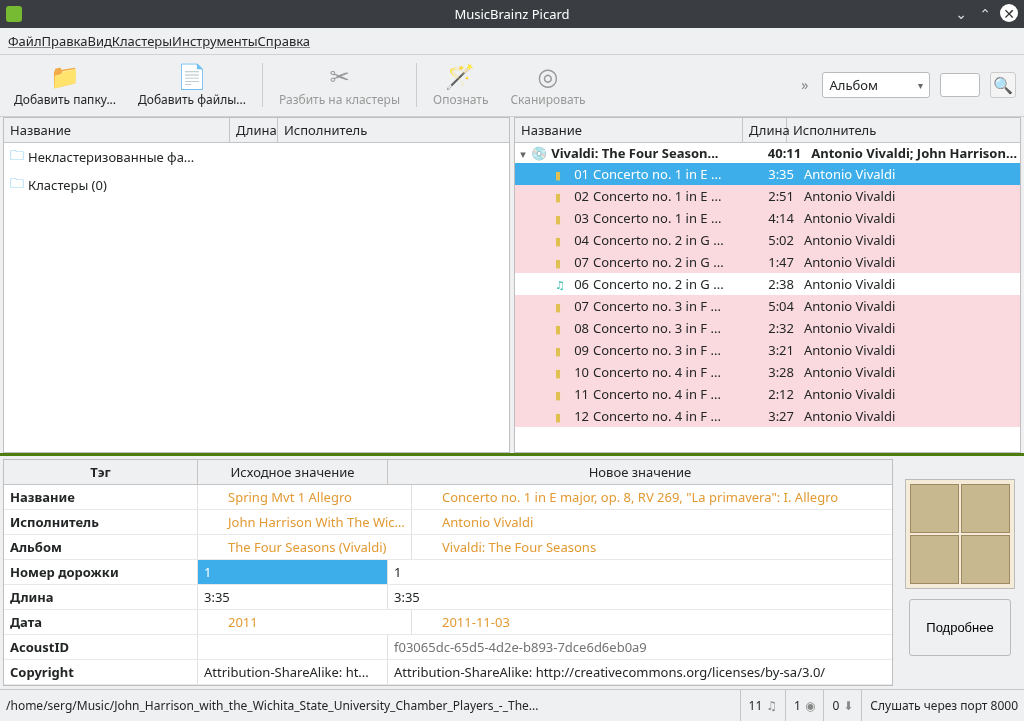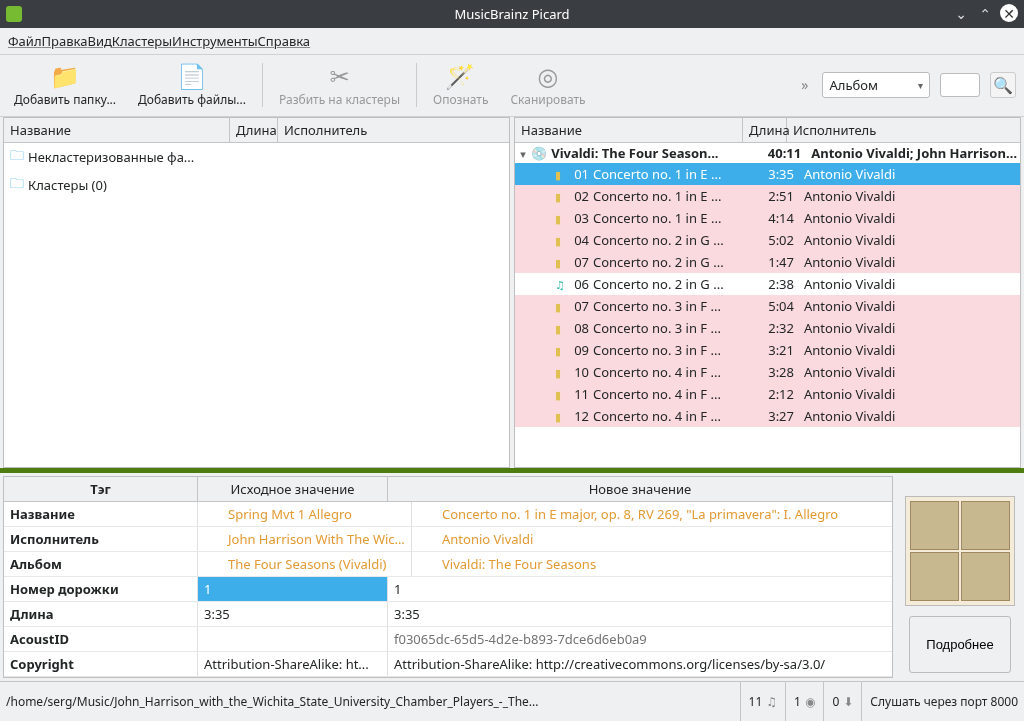--- a/index.html
+++ b/index.html
@@ -45,38 +45,38 @@
 .track-row .pad { width: 40px; }
 .track-row .note { width: 16px; font-size: 11px; color: #e0c050; }
 .track-row.unchanged .note { color: #2cb8a8; }
 .track-row .num { width: 22px; text-align: right; padding-right: 4px; }
 .track-row .title { flex: 1; overflow: hidden; white-space: nowrap; text-overflow: ellipsis; }
 .track-row .len { width: 44px; text-align: right; padding-right: 6px; }
 .track-row .art { width: 220px; overflow: hidden; white-space: nowrap; padding-left: 4px; }
 .album-row .aname { width: 212px; overflow: hidden; white-space: nowrap; text-overflow: ellipsis; padding-right: 4px; }
 .album-row .alen { width: 44px; text-align: right; padding-right: 6px; }
 .album-row .aart { flex: 1; overflow: hidden; white-space: nowrap; text-overflow: ellipsis; padding-left: 4px; }
-.bottom { display: flex; gap: 6px; padding: 3px; border-top: 5px solid #4d7c0f; }
+.bottom { display: flex; gap: 6px; padding: 3px; border-top: 3px solid #4d7c0f; }
 .tagtable { flex: 1; background: #fff; border: 1px solid #bfbfbf; }
 .tagtable .hdr { display: flex; background: #eff0f1; border-bottom: 1px solid #c5c5c5; }
 .tagtable .hdr div { padding: 3px 6px; text-align: center; border-right: 1px solid #c5c5c5; }
 .tagtable .hdr div:last-child { border-right: none; }
 .tagtable .row { display: flex; border-bottom: 1px solid #e8e8e8; font-size: 13px; }
 .tagtable .row div { padding: 3px 6px; overflow: hidden; white-space: nowrap; text-overflow: ellipsis; }
 .tagtable .c1 { width: 194px; font-weight: bold; border-right: 1px solid #e0e0e0; }
 .tagtable .c2 { width: 190px; border-right: 1px solid #e0e0e0; }
 .tagtable .c3 { flex: 1; }
 .orange { color: #e29a33; margin-left: 24px; }
 .green { color: #737373; }
 .row.sel-row .c2 { background: #3daee9; color: #fff; }
 .rightcol { width: 122px; display: flex; flex-direction: column; align-items: center; gap: 10px; padding-top: 20px; }
 .cover { width: 110px; height: 110px; border: 1px solid #bbb; background: #f4ecd8; padding: 4px; display: grid; grid-template: 1fr 1fr / 1fr 1fr; gap: 2px; }
 .cover div { background: #c8b890; border: 1px solid #a08860; }
 .details-btn { border: 1px solid #bbb; background: #eff0f1; padding: 20px 16px; border-radius: 3px; cursor: pointer; font-size: 13px; }
-.statusbar { height: 40px; border-top: 1px solid #c5c5c5; display: flex; align-items: center; padding: 0 6px; font-size: 12px; gap: 8px; }
+.statusbar { height: 32px; border-top: 1px solid #c5c5c5; display: flex; align-items: center; padding: 0 6px; font-size: 12px; gap: 8px; }
 .statusbar .path { flex: 1; overflow: hidden; white-space: nowrap; text-overflow: ellipsis; }
 .statusbar .sec { display: flex; align-items: center; gap: 4px; border-left: 1px solid #c5c5c5; padding-left: 8px; height: 100%; }
 .sico { font-size: 12px; color: #888; }
 </style>
 </head>
 <body>
 
 <div class="titlebar">
   <span class="app-icon"></span>
   <span>MusicBrainz Picard</span>
@@ -286,20 +286,25 @@
         </div>
         <div class="row sel-row">
           <div class="c1">Номер дорожки</div>
           <div class="c2 ">1</div>
           <div class="c3 ">1</div>
         </div>
         <div class="row">
           <div class="c1">Длина</div>
           <div class="c2 ">3:35</div>
           <div class="c3 ">3:35</div>
+        </div>
+        <div class="row">
+          <div class="c1">Дата</div>
+          <div class="c2 orange">2011</div>
+          <div class="c3 orange">2011-11-03</div>
         </div>
         <div class="row">
           <div class="c1">AcoustID</div>
           <div class="c2 "></div>
           <div class="c3 green">f03065dc-65d5-4d2e-b893-7dce6d6eb0a9</div>
         </div>
         <div class="row">
           <div class="c1">Copyright</div>
           <div class="c2 ">Attribution-ShareAlike: ht...</div>
           <div class="c3 ">Attribution-ShareAlike: http://creativecommons.org/licenses/by-sa/3.0/</div>

